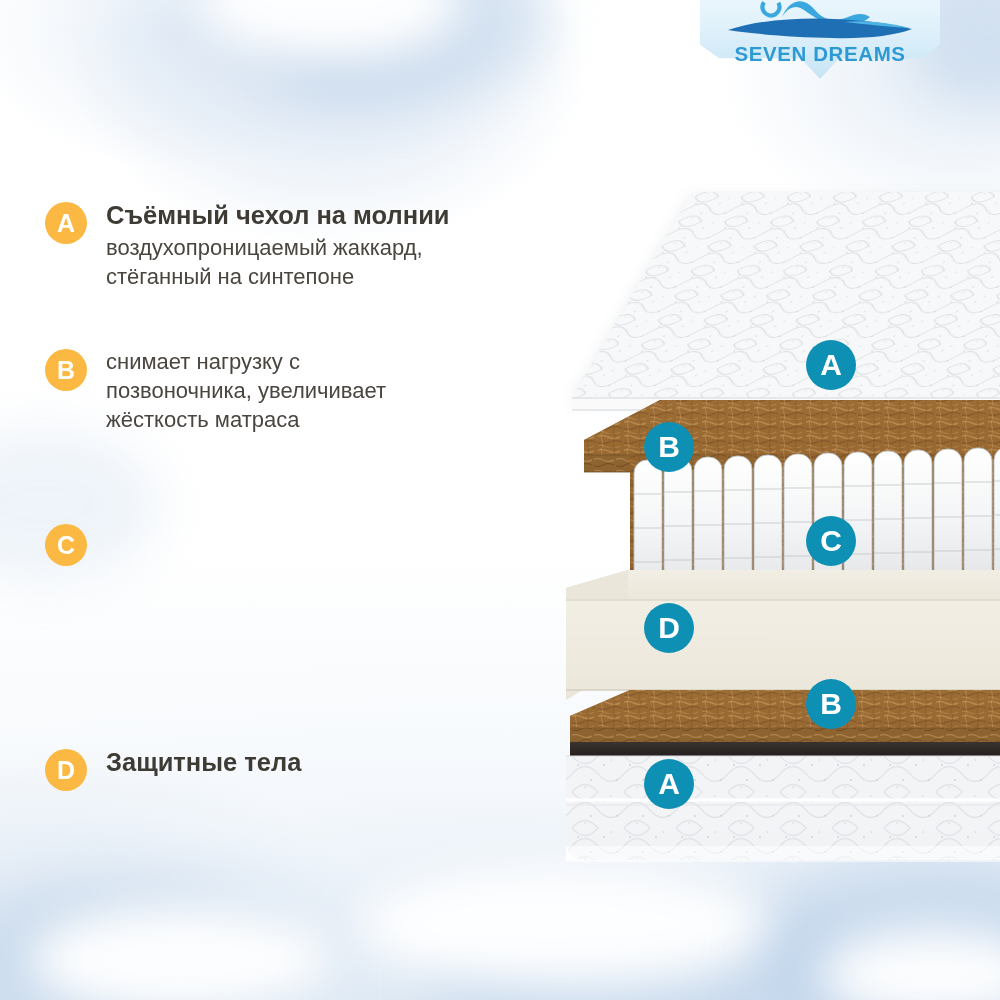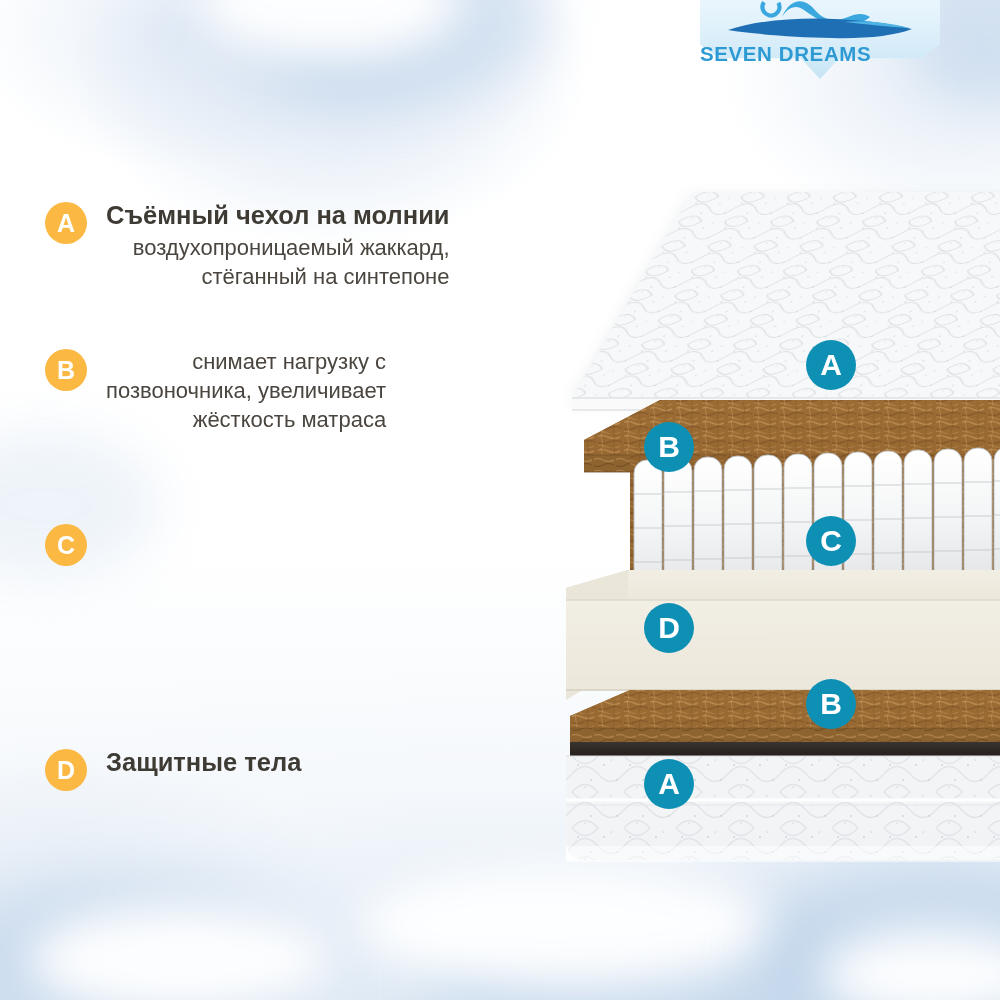--- a/index.html
+++ b/index.html
@@ -49,21 +49,21 @@
     position:absolute;left:700px;top:-26px;width:240px;height:114px;
     background:linear-gradient(180deg,#f2fafe 0%,#e2f2fb 42%,#cfe9f7 78%,#c2e2f4 100%);
     clip-path:polygon(0% 0%,100% 0%,100% 62%,92% 74%,58% 74%,50% 92%,42% 74%,8% 74%,0% 62%);
     box-shadow:0 1px 3px rgba(120,160,190,.25);
   }
   .logo-inner{
     position:absolute;left:700px;top:-26px;width:240px;height:114px;
   }
   .logo-swoosh{position:absolute;left:24px;top:22px;width:192px;height:46px;}
   .logo-word{
-    position:absolute;left:0;top:68px;width:240px;
+    position:absolute;left:0;top:68px;width:240px;text-align:center;
     font-family:"Liberation Sans","DejaVu Sans",sans-serif;
     font-weight:bold;font-size:20.5px;letter-spacing:.6px;
     color:#2e9ad4;
   }
 
   
   .features{position:absolute;left:45px;top:200px;width:520px;}
   .feature{position:absolute;left:0;display:flex;align-items:flex-start;}
   .badge-y{
     flex:0 0 auto;
@@ -75,21 +75,21 @@
     line-height:1;margin-top:2px;
   }
   .ftext{margin-left:19px;}
   .ftitle{
     font-size:25.5px;font-weight:bold;color:#3e3a34;
     line-height:1.18;letter-spacing:0px;margin:0 0 3px 0;
     white-space:pre-line;
   }
   .fdesc{
     font-size:22px;font-weight:normal;color:#4a453f;
-    line-height:1.32;margin:0;white-space:pre-line;text-align:right;
+    line-height:1.32;margin:0;white-space:pre-line;
   }
 
   
   .mattress{position:absolute;left:0;top:0;width:1000px;height:1000px;pointer-events:none;}
   .mattress svg{position:absolute;left:0;top:0;}
 
   
   .badge-t{
     position:absolute;width:50px;height:50px;border-radius:50%;
     background:#0e90b5;color:#fff;

